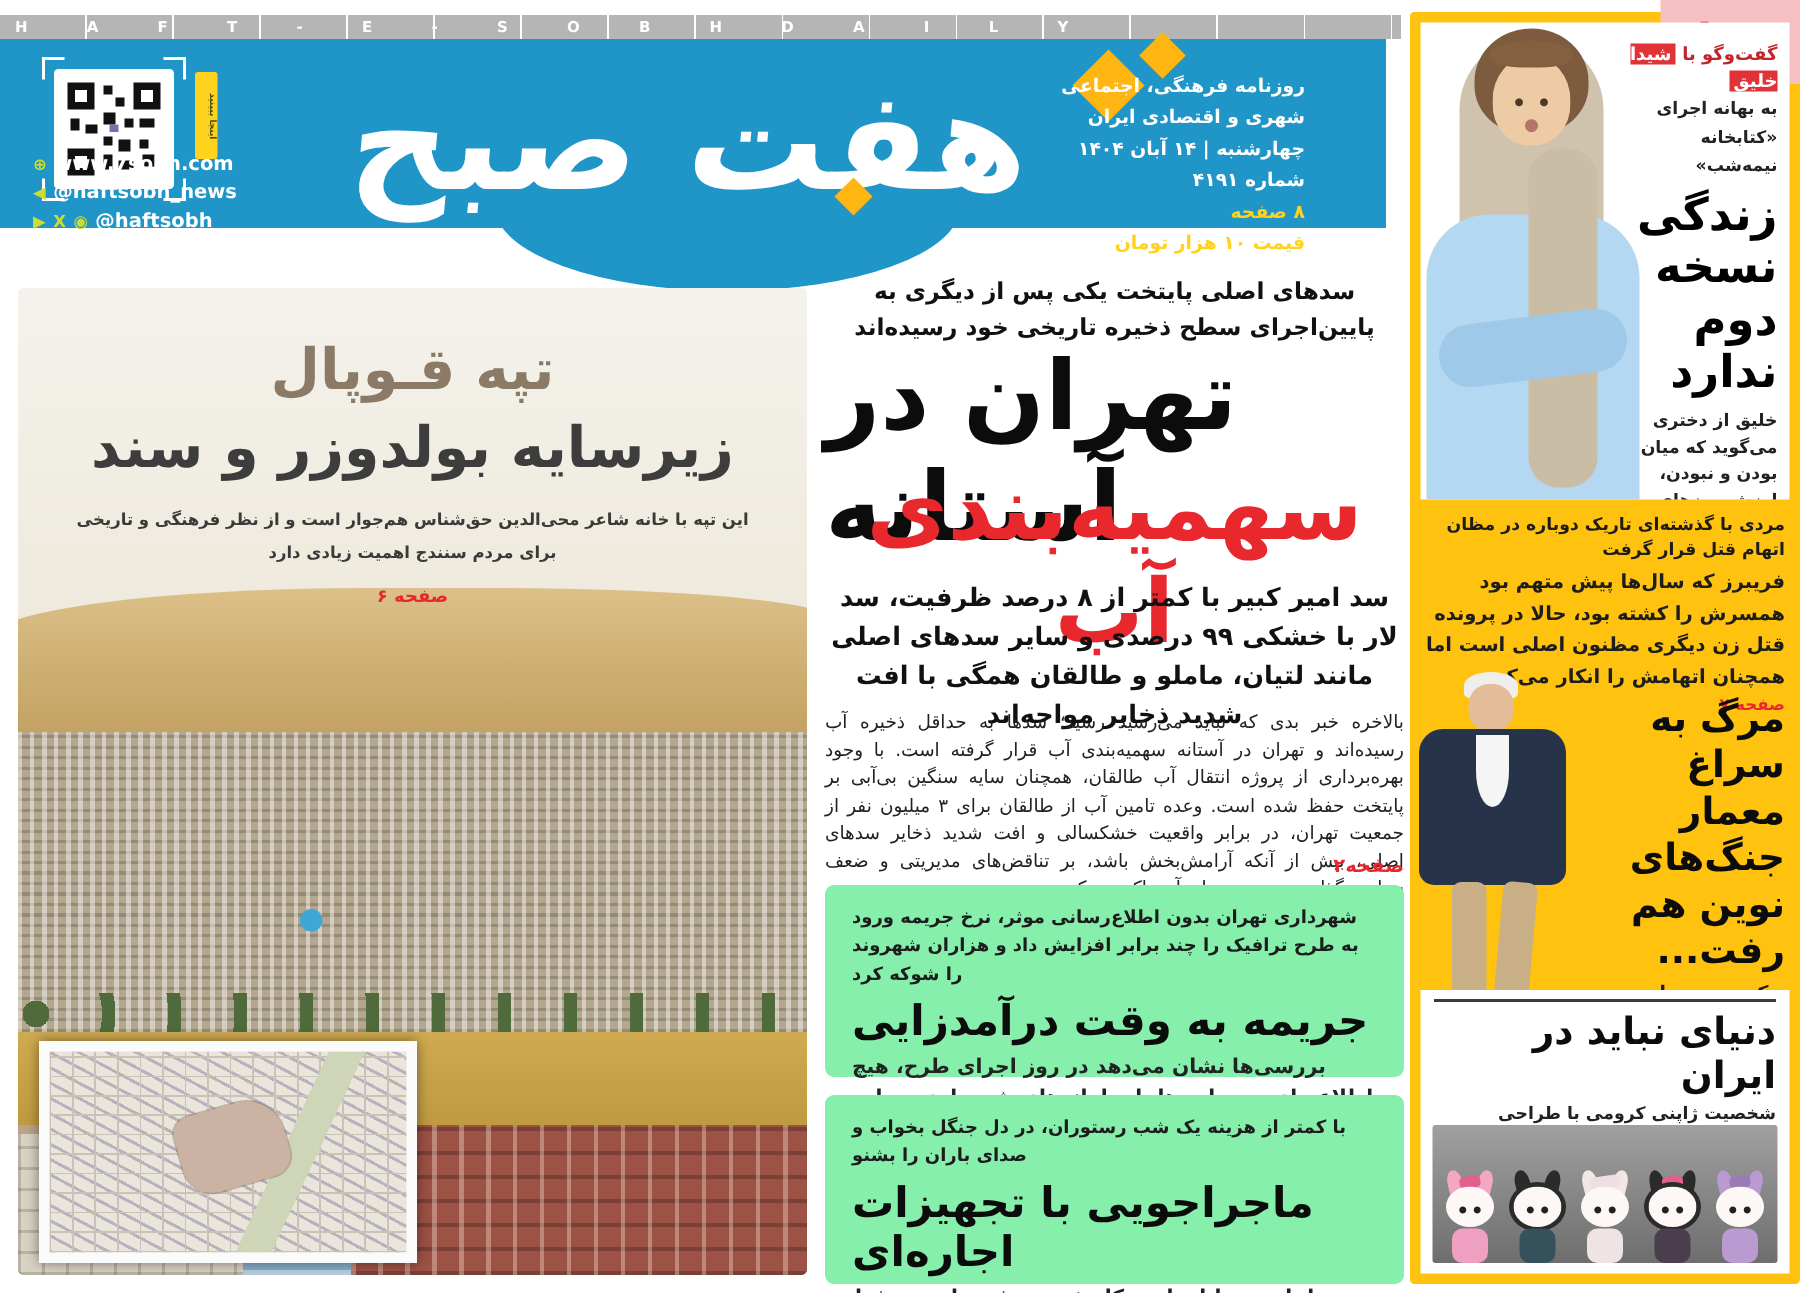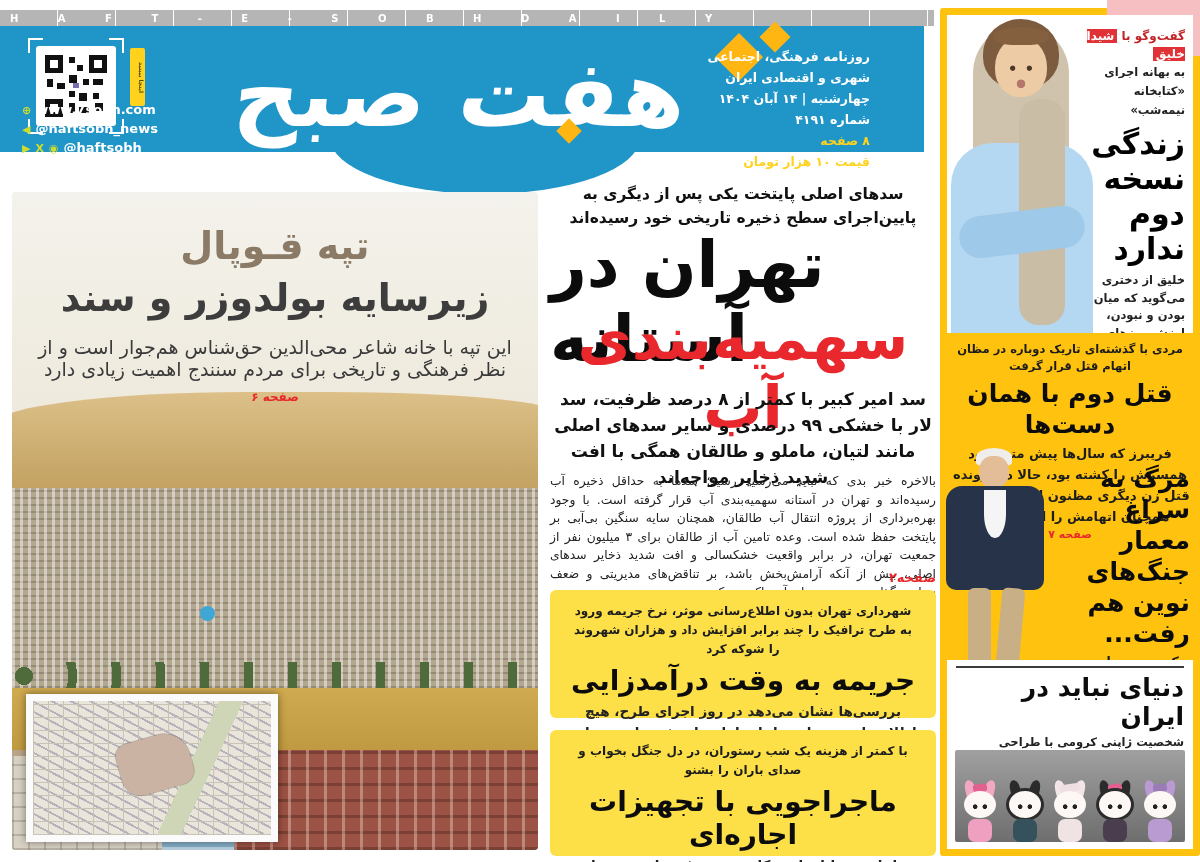--- a/index.html
+++ b/index.html
@@ -60,37 +60,37 @@
         background-image:linear-gradient(115deg,transparent 0 62%,#cfd6b8 62% 70%,transparent 70%),
                          repeating-linear-gradient(90deg,#cac2b6 0 1px,transparent 1px 15px),
                          repeating-linear-gradient(0deg,#cac2b6 0 1px,transparent 1px 13px),
                          repeating-linear-gradient(28deg,rgba(90,85,130,.35) 0 2px,transparent 2px 9px);}
   .plot{position:absolute;left:86px;top:36px;width:72px;height:54px;background:#cbb3a3;
         transform:rotate(-16deg);border-radius:12px 26px 14px 20px;box-shadow:0 0 0 1px rgba(120,100,90,.4);}
   .left-art{position:absolute;left:26px;right:26px;top:18px;text-align:center;direction:rtl;}
   .la-kick{font-size:13px;font-weight:bold;color:#2b2b2b;line-height:20px;}
   .la-t1{font-size:38px;font-weight:bold;color:#8b7b66;margin-top:14px;}
   .la-t2{font-size:38px;font-weight:bold;color:#3d3d3d;margin-top:8px;}
-  .la-sub{font-size:19px;font-weight:normal;color:#3a3a3a;line-height:22px;margin-top:16px;}
+  .la-sub{font-size:11px;font-weight:bold;color:#3a3a3a;line-height:22px;margin-top:16px;}
   .la-page{font-size:12px;font-weight:bold;color:#e8282c;margin-top:10px;}
   
   .mid{position:absolute;left:550px;top:182px;width:386px;height:676px;direction:rtl;}
   .m-kick{position:absolute;top:0;left:0;right:0;text-align:center;font-size:15.5px;font-weight:bold;
           line-height:24px;color:#111;}
   .m-t1{position:absolute;top:46px;left:0;right:0;text-align:left;font-size:64px;font-weight:bold;
         color:#0c0c0c;letter-spacing:-1px;}
   .m-t2{position:absolute;top:122px;left:0;right:0;text-align:center;font-size:59px;font-weight:bold;
         color:#e8282c;}
   .m-sub{position:absolute;top:204px;left:4px;right:4px;text-align:center;font-size:17px;
          font-weight:bold;line-height:26px;color:#111;}
   .m-body{position:absolute;top:290px;left:0;right:0;font-size:12.3px;line-height:18.5px;
           text-align:justify;color:#222;}
   .m-page{position:absolute;top:388px;right:0;color:#e8282c;font-weight:bold;font-size:13px;}
-  .gbox{position:absolute;left:0;right:0;background:#fde047;border-radius:6px;
-        padding:12px 18px;box-sizing:border-box;text-align:center;}
+  .gbox{position:absolute;left:0;right:0;background:#86efac;border-radius:6px;
+        padding:12px 18px;box-sizing:border-box;text-align:left;}
   .gbox1{top:408px;height:128px;}
   .gbox2{top:548px;height:126px;}
   .g-kick{font-size:12px;font-weight:bold;line-height:19px;color:#1c1c1c;}
   .g-title{font-size:28px;font-weight:bold;color:#0c0c0c;margin-top:5px;}
   .g-body{font-size:13.5px;font-weight:bold;line-height:21px;color:#222;margin-top:4px;}
   .g-page{color:#e8282c;font-size:11.5px;font-weight:bold;margin-top:2px;}
   
   .sidebar{position:absolute;left:940px;top:8px;width:260px;height:848px;background:#ffc20e;border-radius:3px;}
   .jar{position:absolute;left:167px;top:-8px;width:95px;height:56px;background:#f6bfc1;
        color:#d01f26;font-size:30px;font-weight:bold;text-align:center;line-height:56px;direction:rtl;}
@@ -107,21 +107,21 @@
   .w-shirt{position:absolute;left:4px;top:128px;width:142px;height:192px;background:#b5d8f2;border-radius:42px 42px 0 0;}
   .w-drape{position:absolute;left:72px;top:84px;width:46px;height:226px;background:#c9bda6;border-radius:20px;}
   .w-arms{position:absolute;left:12px;top:196px;width:126px;height:42px;background:#9fc9e8;border-radius:21px;transform:rotate(-7deg);}
   .iv-text{position:absolute;right:8px;top:12px;width:102px;direction:rtl;text-align:right;}
   .iv-k1{font-size:12px;font-weight:bold;color:#c2242a;line-height:18px;}
   .iv-k1 .hl{background:#e03237;color:#fff;padding:0 3px;}
   .iv-k2{font-size:11.5px;font-weight:bold;color:#222;line-height:19px;}
   .iv-title{font-size:30px;font-weight:bold;color:#000;line-height:35px;margin-top:6px;}
   .iv-body{font-size:11.5px;font-weight:bold;color:#222;line-height:17.5px;margin-top:6px;}
   .sb-art{position:absolute;left:10px;right:10px;direction:rtl;text-align:right;}
-  .murder{top:333px;text-align:center;}
+  .murder{top:333px;}
   .sb-kick{font-size:11.5px;font-weight:bold;color:#1c1c1c;line-height:17px;}
   .sb-title{font-size:25px;font-weight:bold;color:#0c0c0c;line-height:31px;margin-top:3px;}
   .sb-body{font-size:13px;font-weight:bold;color:#1d1d1d;line-height:21px;margin-top:3px;}
   .sb-page{font-size:11px;font-weight:bold;color:#e8282c;margin-top:1px;}
   .cheney-text{position:absolute;right:10px;top:452px;width:130px;direction:rtl;text-align:right;}
   .cheney-art{position:absolute;left:0px;top:440px;width:118px;height:215px;overflow:hidden;}
   .c-hair{position:absolute;left:36px;top:0;width:36px;height:18px;background:#f0eeea;border-radius:50% 50% 20% 20%;}
   .c-head{position:absolute;left:39px;top:8px;width:30px;height:32px;background:#e2bd97;border-radius:45%;}
   .c-coat{position:absolute;left:6px;top:38px;width:98px;height:104px;background:#273349;border-radius:16px 16px 10px 10px;}
   .c-shirt{position:absolute;left:44px;top:42px;width:22px;height:48px;background:#f5f5f5;border-radius:0 0 50% 50%;}
@@ -273,21 +273,20 @@
         <div class="iv-k2">به بهانه اجرای</div>
         <div class="iv-k2">«کتابخانه نیمه‌شب»</div>
         <div class="iv-title">زندگی نسخه دوم ندارد</div>
         <div class="iv-body">خلیق از دختری می‌گوید که میان بودن و نبودن، ارزش روزهای عادی زندگی را دوباره کشف می‌کند</div>
 
       </div>
     </div>
 
     <div class="sb-art murder">
       <div class="sb-kick">مردی با گذشته‌ای تاریک دوباره در مظان اتهام قتل قرار گرفت</div>
-      <div class="sb-title">قتل دوم با همان دست‌ها</div>
       <div class="sb-body">فریبرز که سال‌ها پیش متهم بود همسرش را کشته بود، حالا در پرونده قتل زن دیگری مظنون اصلی است اما همچنان اتهامش را انکار می‌کند</div>
       <div class="sb-page">صفحه ۷</div>
     </div>
 
     <div class="cheney-art">
       <div class="c-hair"></div>
       <div class="c-head"></div>
       <div class="c-coat"></div>
       <div class="c-shirt"></div>
       <div class="c-leg c-l1"></div>

